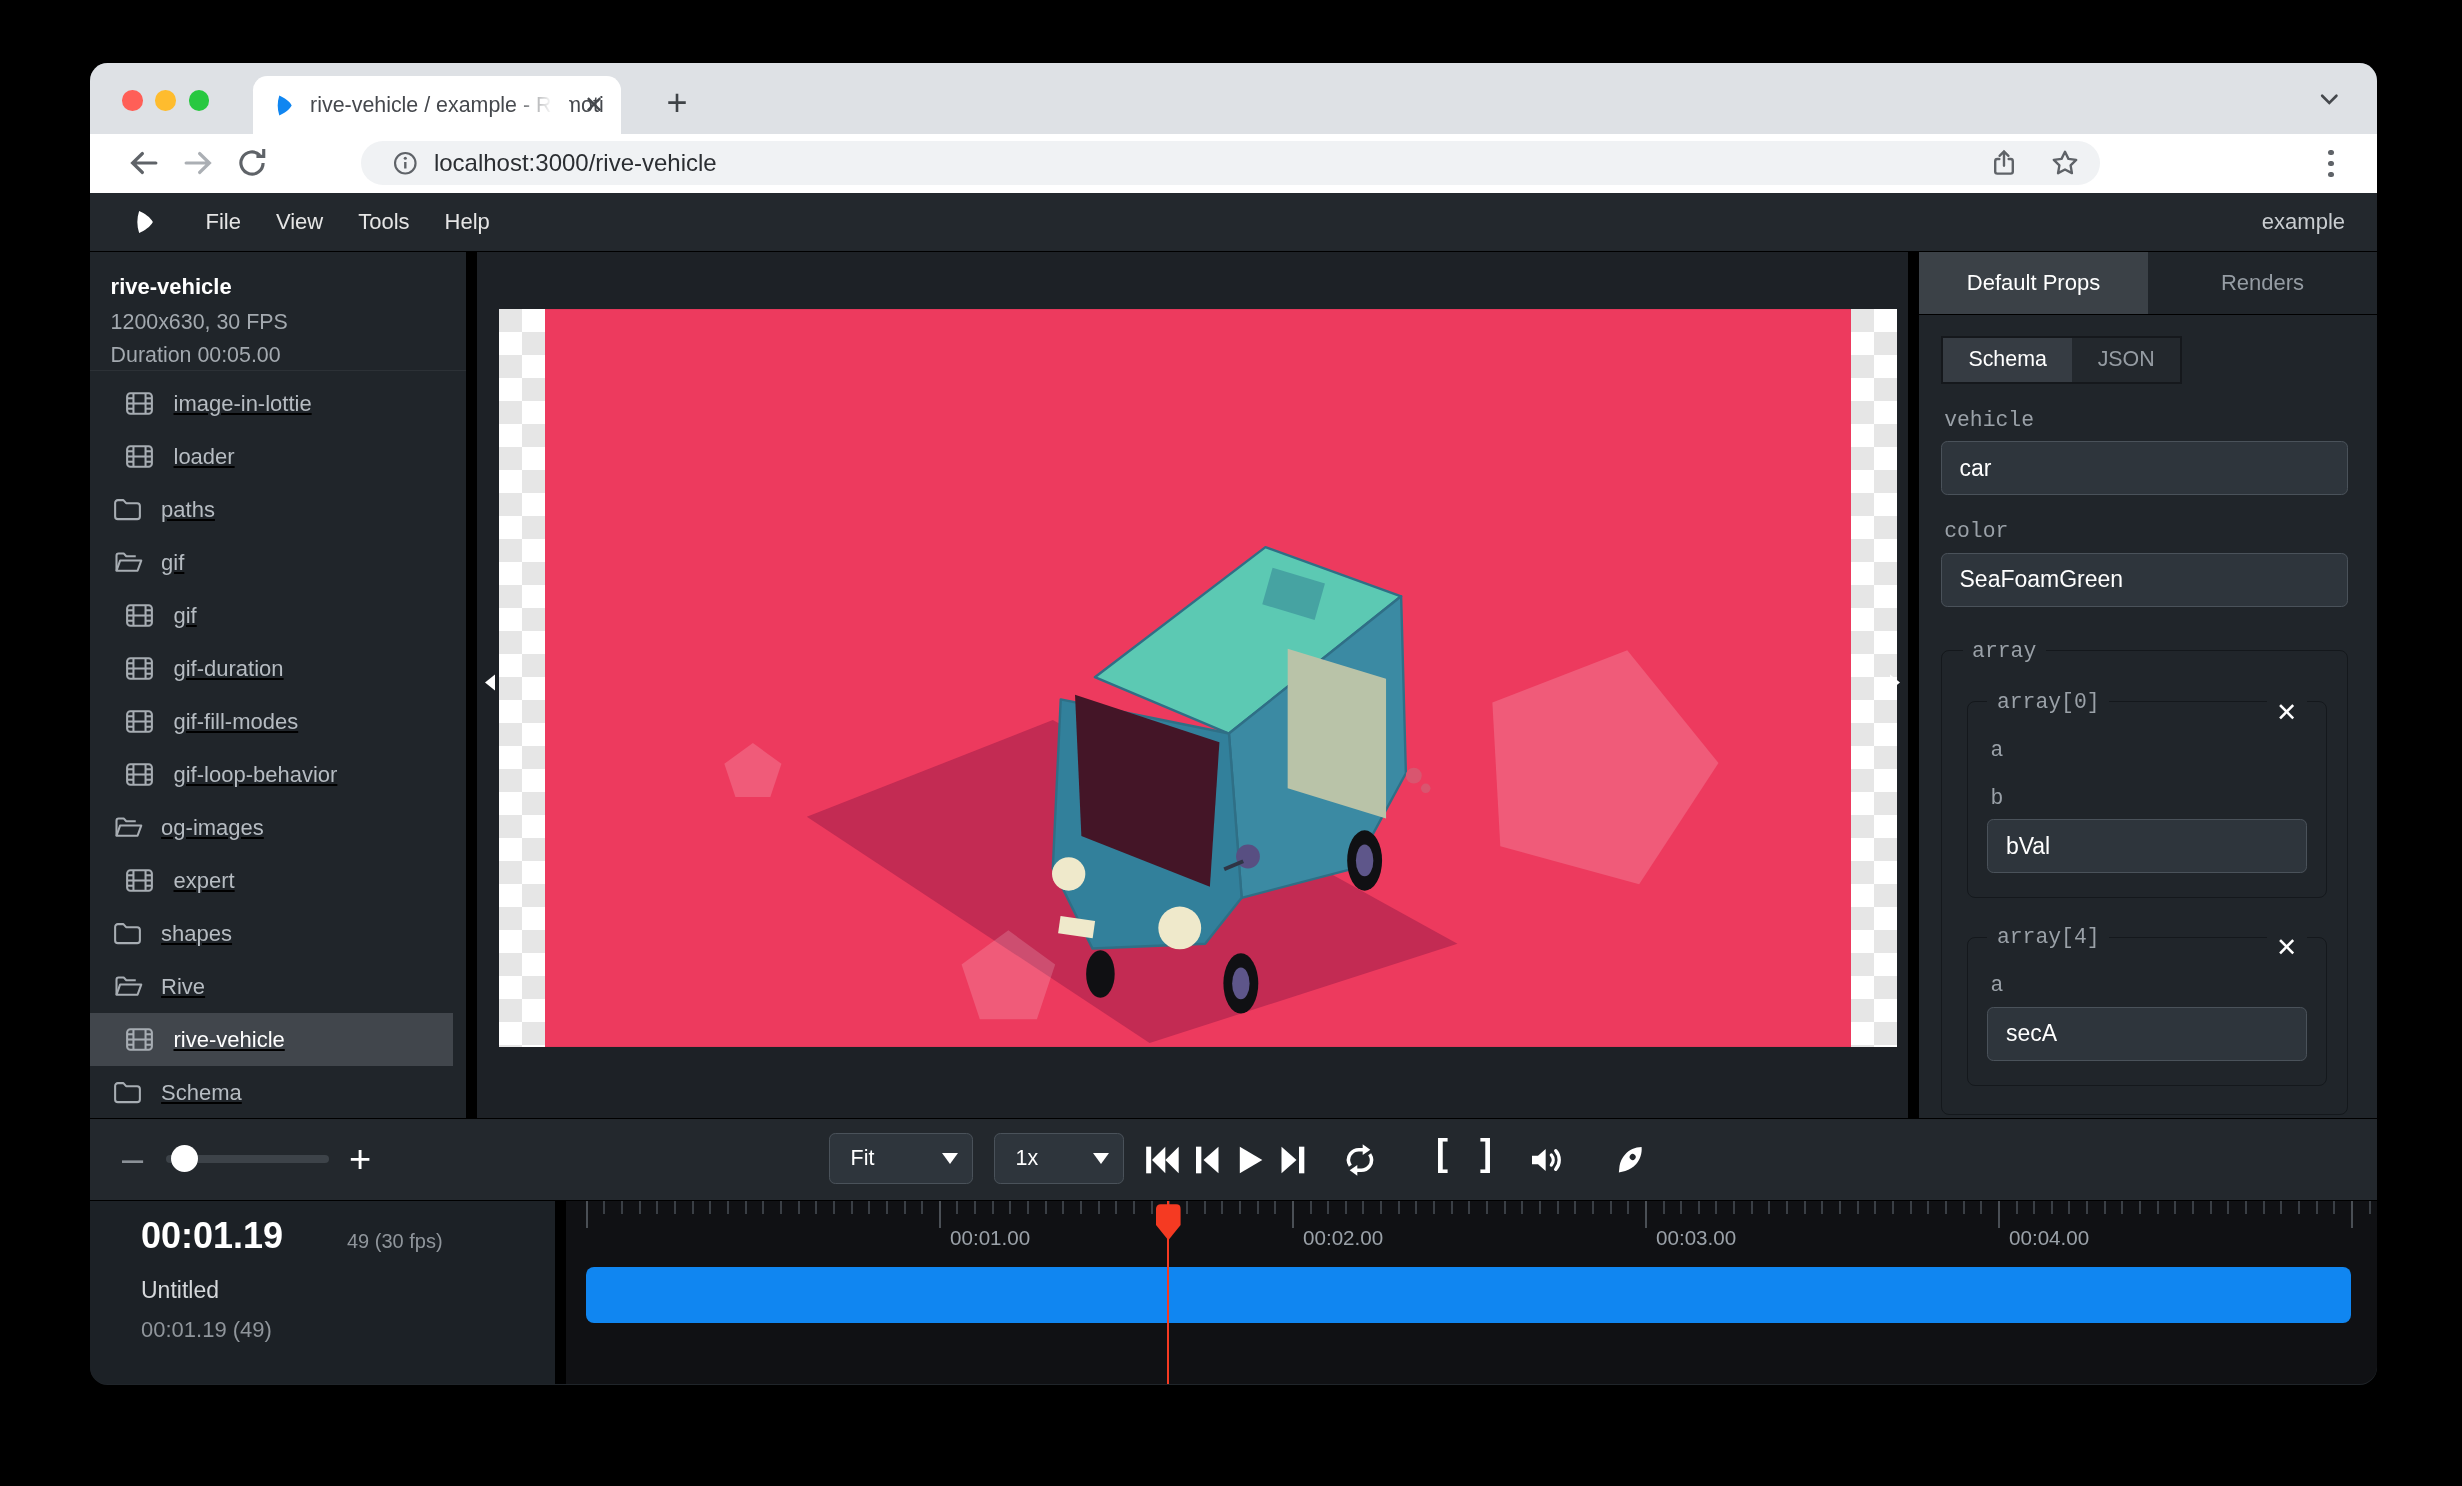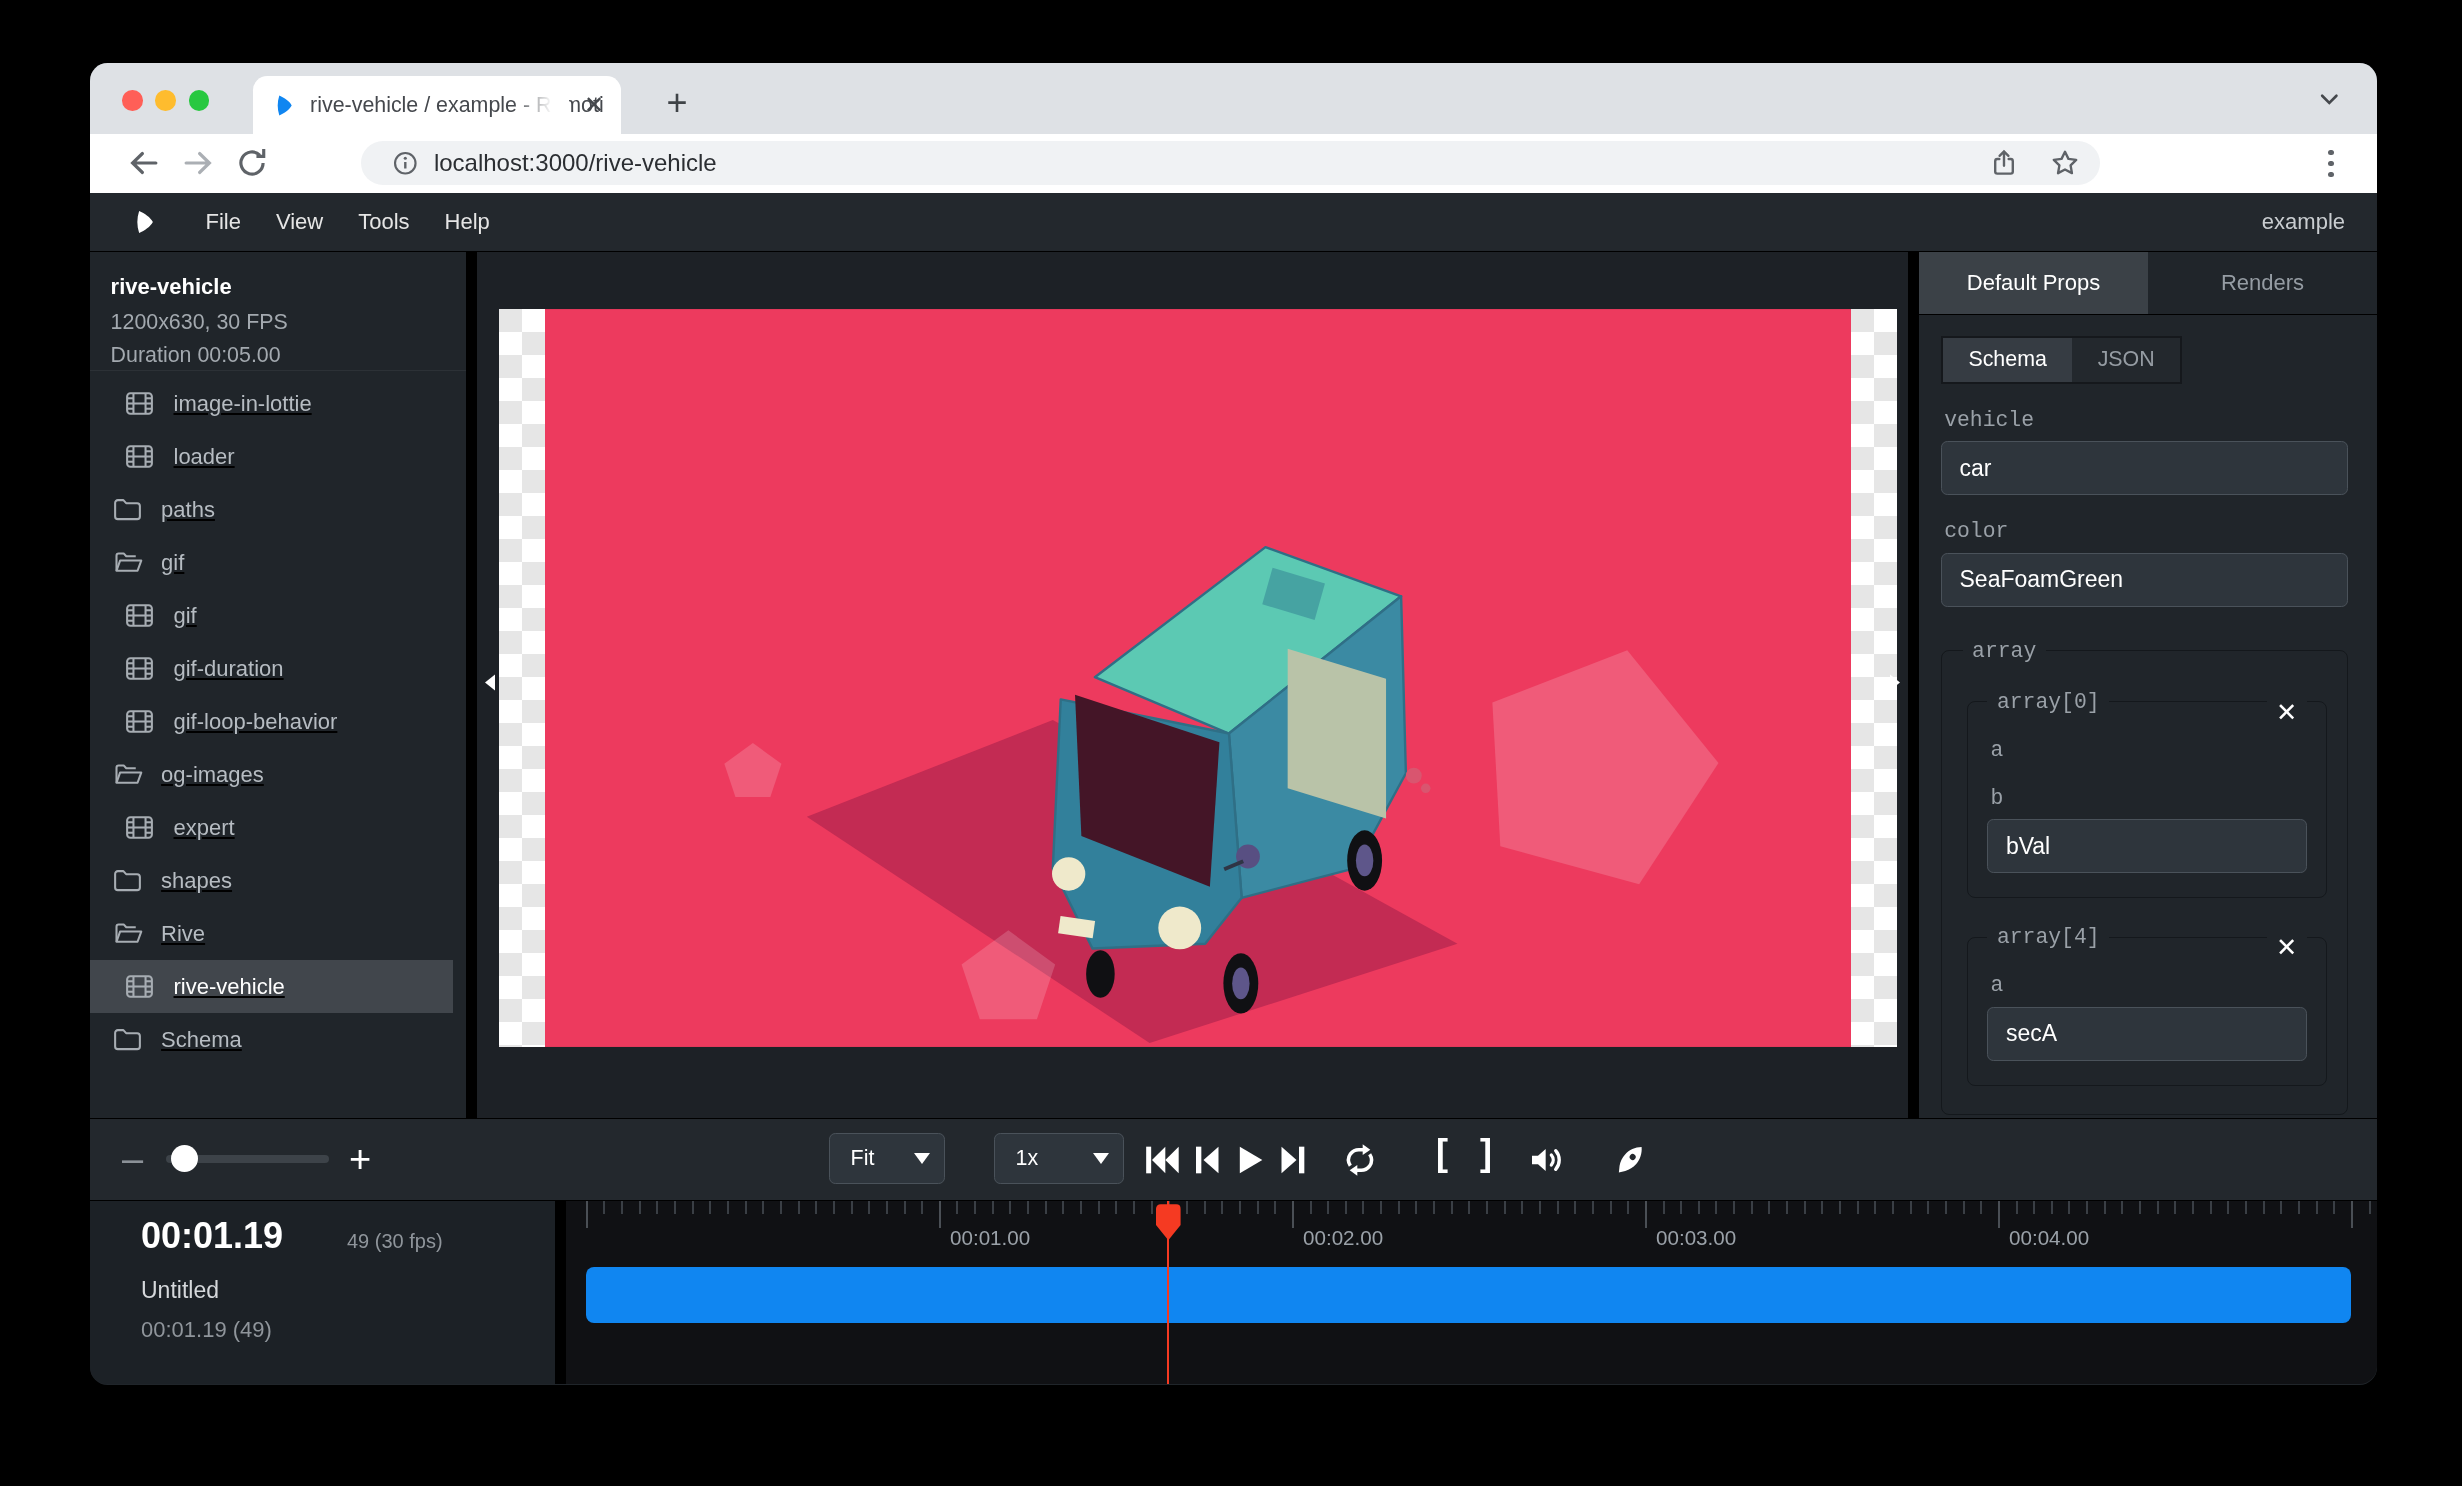--- a/index.html
+++ b/index.html
@@ -291,20 +291,39 @@
                     <line x1="3" y1="8.2" x2="7.6" y2="8.2"></line>
                     <line x1="3" y1="12" x2="7.6" y2="12"></line>
                     <line x1="3" y1="15.8" x2="7.6" y2="15.8"></line>
                     <line x1="16.4" y1="8.2" x2="21" y2="8.2"></line>
                     <line x1="16.4" y1="12" x2="21" y2="12"></line>
                     <line x1="16.4" y1="15.8" x2="21" y2="15.8"></line>
                   </g>
                 </svg>
               </span>
               <span>gif-duration</span>
+            </div>
+            <div class="srow film">
+              <span class="ic">
+                <svg viewBox="0 0 24 24" width="33" height="33">
+                  <g fill="none" stroke="#A7ADB3" stroke-width="1.5">
+                    <rect x="3" y="4.5" width="18" height="15" rx="2.4"></rect>
+                    <line x1="7.6" y1="4.5" x2="7.6" y2="19.5"></line>
+                    <line x1="16.4" y1="4.5" x2="16.4" y2="19.5"></line>
+                    <line x1="7.6" y1="12" x2="16.4" y2="12"></line>
+                    <line x1="3" y1="8.2" x2="7.6" y2="8.2"></line>
+                    <line x1="3" y1="12" x2="7.6" y2="12"></line>
+                    <line x1="3" y1="15.8" x2="7.6" y2="15.8"></line>
+                    <line x1="16.4" y1="8.2" x2="21" y2="8.2"></line>
+                    <line x1="16.4" y1="12" x2="21" y2="12"></line>
+                    <line x1="16.4" y1="15.8" x2="21" y2="15.8"></line>
+                  </g>
+                </svg>
+              </span>
+              <span>gif-fill-modes</span>
             </div>
             <div class="srow film">
               <span class="ic">
                 <svg viewBox="0 0 24 24" width="33" height="33">
                   <g fill="none" stroke="#A7ADB3" stroke-width="1.5">
                     <rect x="3" y="4.5" width="18" height="15" rx="2.4"></rect>
                     <line x1="7.6" y1="4.5" x2="7.6" y2="19.5"></line>
                     <line x1="16.4" y1="4.5" x2="16.4" y2="19.5"></line>
                     <line x1="7.6" y1="12" x2="16.4" y2="12"></line>
                     <line x1="3" y1="8.2" x2="7.6" y2="8.2"></line>
@@ -483,21 +502,21 @@
   </div>
 
   <div class="toolbar">
     <div class="tb zminus">–</div>
     <div class="tb zslider">
       <div class="ztrack">
             <div class="zthumb"></div>
           </div>
     </div>
     <div class="tb zplus">+</div>
-    <div class="select" style="left:739px;width:116px;">
+    <div class="select" style="left:739px;width:144px;">
       <span>Fit</span>
       <span class="caret"></span>
     </div>
     <div class="select" style="left:904px;width:130px;">
       <span>1x</span>
       <span class="caret"></span>
     </div>
     <span id="pb-buttons"><span class="pbtn" style="left: 1052px;"><svg viewBox="0 0 24 24">
               <g fill="#fff">
                 <rect x="2.5" y="4" width="3" height="16"></rect>

